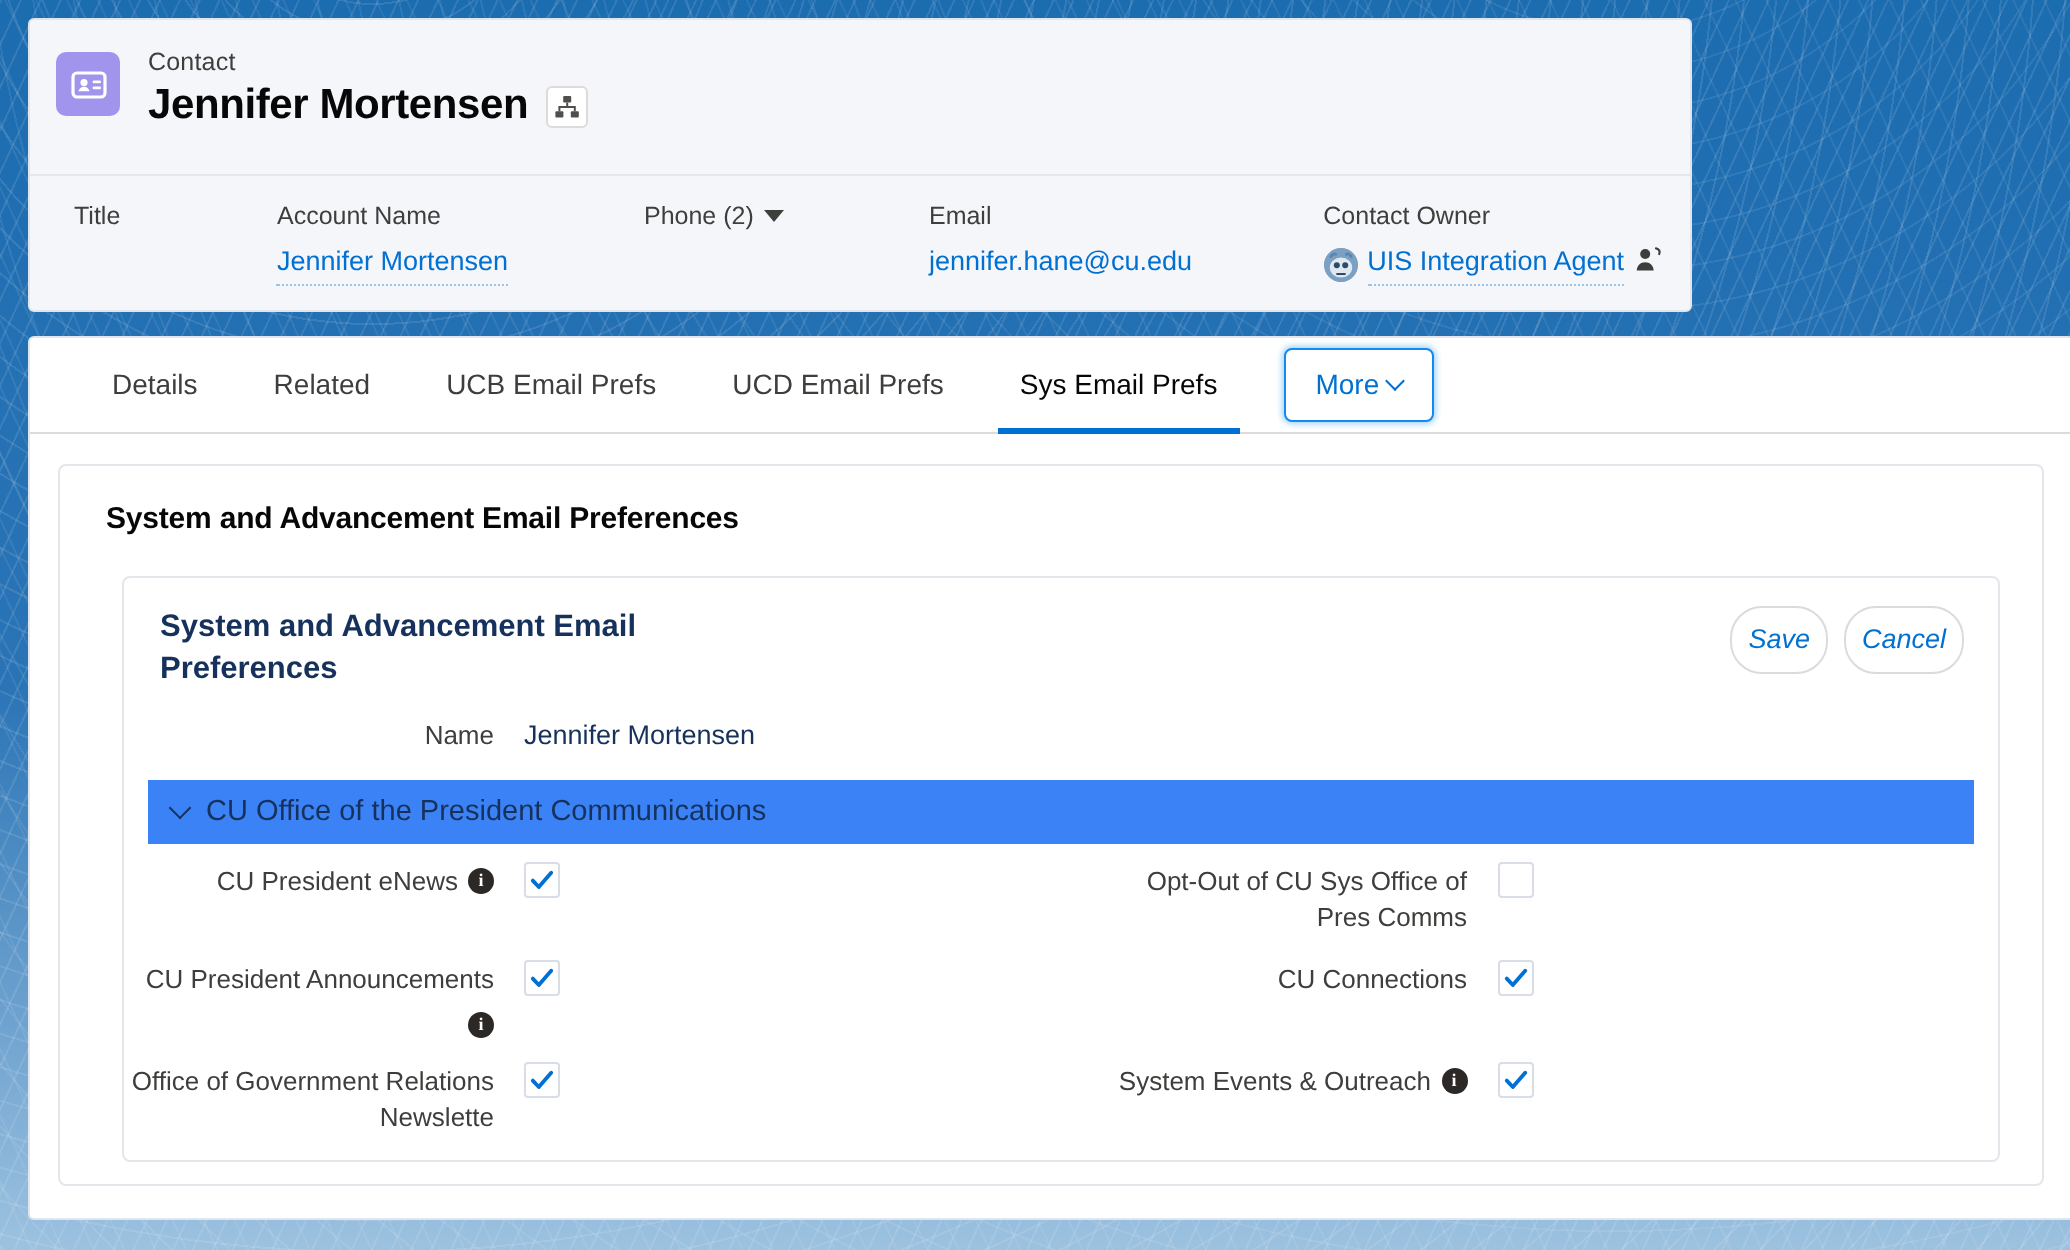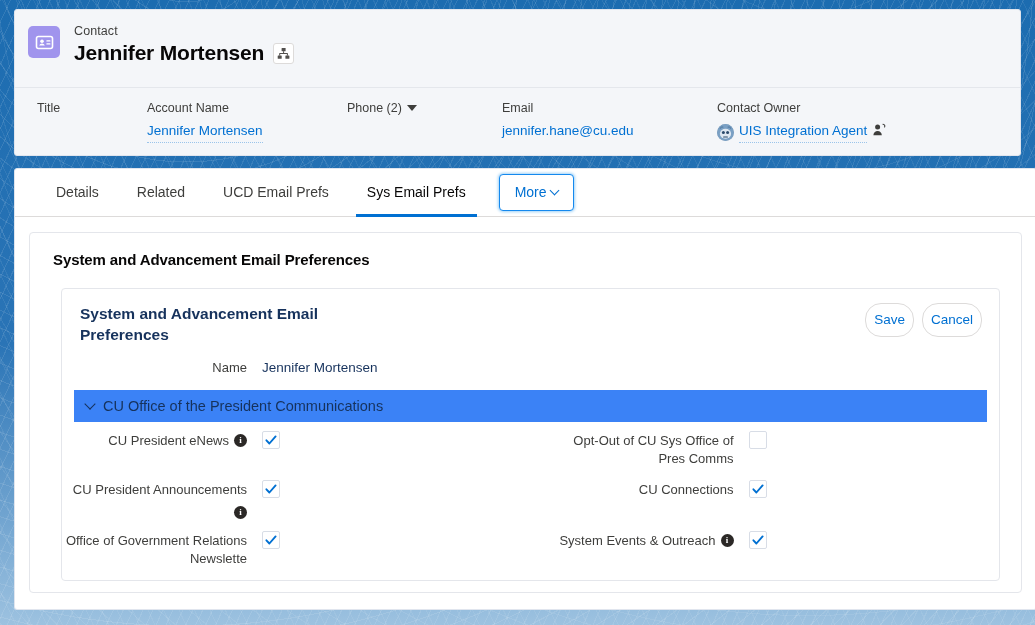--- a/index.html
+++ b/index.html
@@ -21,21 +21,21 @@
       repeating-radial-gradient(circle at 18% -10%, rgba(255,255,255,.10) 0 1px, transparent 1px 16px),
       repeating-radial-gradient(circle at 78% -20%, rgba(255,255,255,.08) 0 1px, transparent 1px 20px),
       linear-gradient(180deg, #1c6cb0 0%, #2a74b6 55%, #9dc2e0 100%);
     position: relative;
   }
 
   
   .header-panel {
     position: absolute;
     left: 14px; top: 9px;
-    width: 1007px; height: 147px;
+    width: 832px; height: 147px;
     background: #f4f6f9;
     border: 1px solid #e0e5ee;
     border-radius: 3px;
   }
 
   .header-top {
     display: flex;
     align-items: flex-start;
     padding: 13px 0 0 13px;
     height: 73px;
@@ -233,20 +233,21 @@
   .btn-row { display: flex; gap: 8px; }
   .btn {
     border: 1px solid #dddbda;
     border-radius: 16px;
     background: #fff;
     color: #0070d2;
     font-size: 13.5px;
     font-family: inherit;
     padding: 7px 8px;
     line-height: 18px;
+    font-style: italic;
   }
 
   
   .form-rows { padding: 13px 0 0 0; }
   .frow {
     display: flex;
     align-items: flex-start;
     flex-direction: column;
   }
   .fcell {
@@ -413,20 +414,21 @@
     </div>
 
   </div>
 </div>
 
 <div class="main-panel">
 
   <div class="tabs">
     <div class="tab">Details</div>
     <div class="tab">Related</div>
+    <div class="tab">UCB Email Prefs</div>
     <div class="tab">UCD Email Prefs</div>
     <div class="tab active">Sys Email Prefs</div>
     <div class="tab-more">
       <span>More</span>
       <span class="chev"></span>
     </div>
   </div>
 
   <div class="outer-card">
     <div class="outer-card-title">System and Advancement Email Preferences</div>

